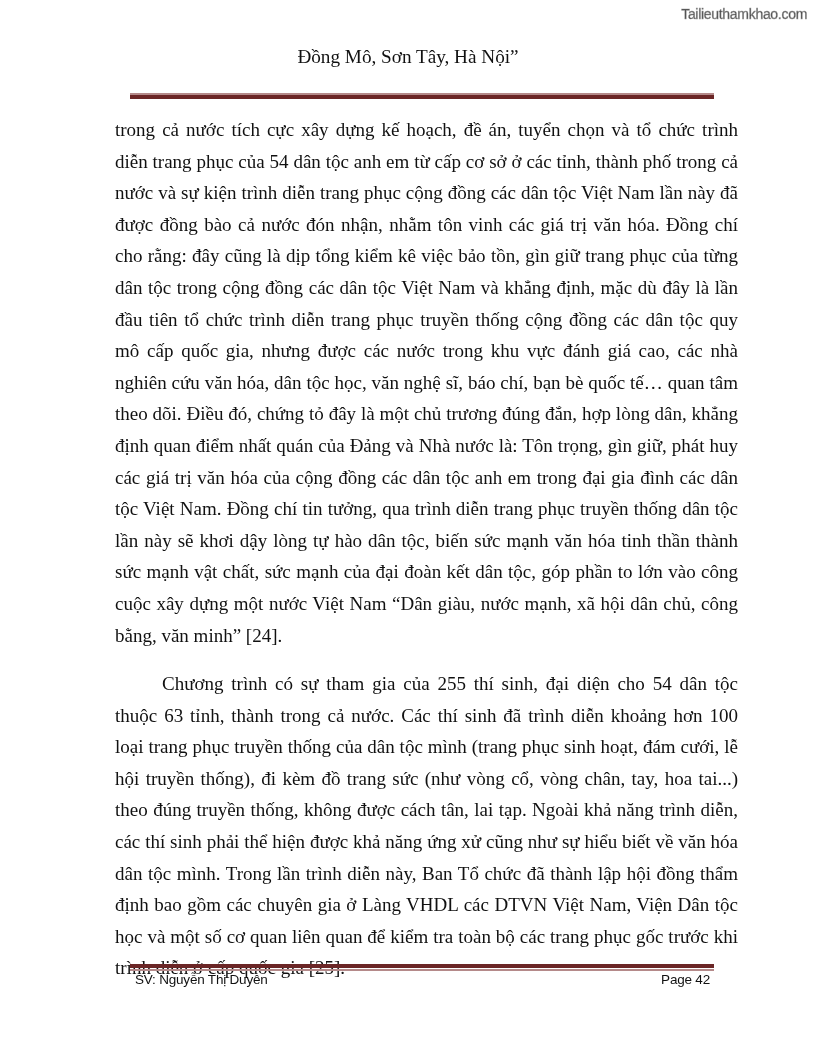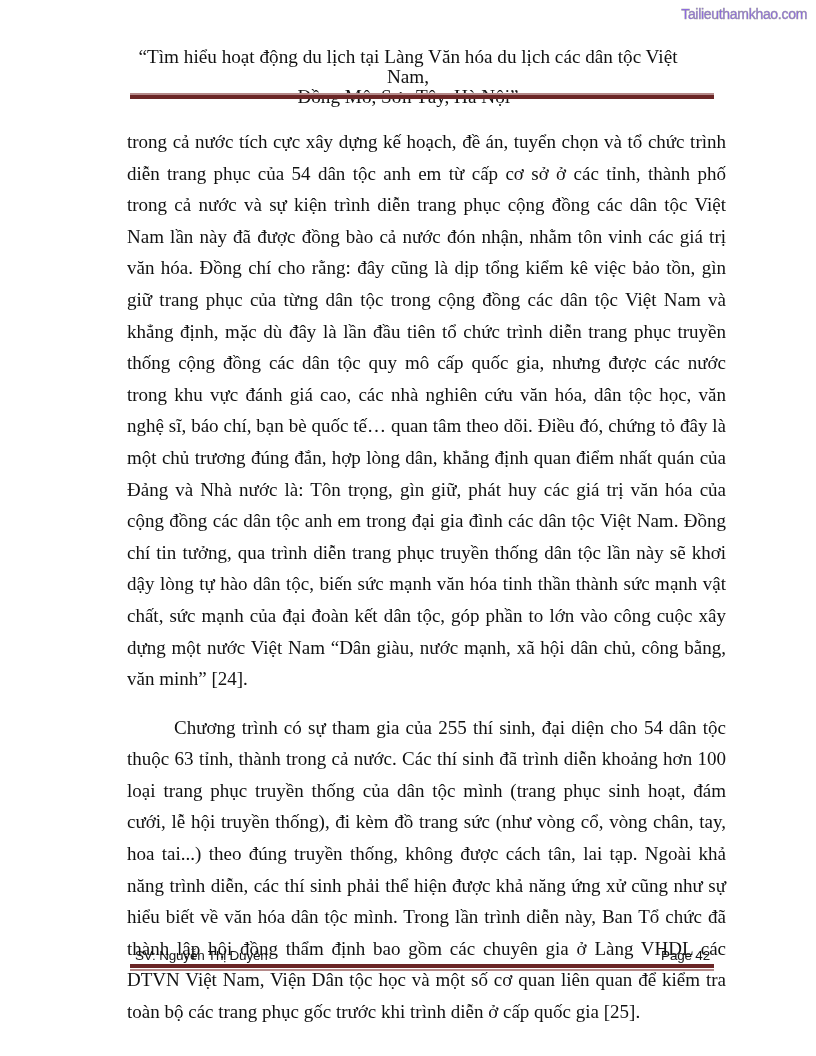--- a/index.html
+++ b/index.html
@@ -14,21 +14,21 @@
       overflow: hidden;
       font-family: "Liberation Serif", "DejaVu Serif", serif;
       color: #111111;
     }
     .watermark {
       position: absolute;
       top: 6px;
       right: 9px;
       font-family: "Liberation Sans", "DejaVu Sans", sans-serif;
       font-size: 14px;
-      color: #8b5cf6;
+      color: #404040;
       -webkit-text-stroke: 0.5px #9a9a9a;
       letter-spacing: -0.3px;
     }
     .header-title {
       position: absolute;
       top: 47px;
       left: 120px;
       width: 576px;
       text-align: center;
       font-size: 19.2px;
@@ -53,21 +53,21 @@
       position: absolute;
       top: 114px;
       left: 115px;
       width: 623px;
       font-size: 19px;
       line-height: 31.6px;
       text-align: justify;
       color: #111;
     }
     .body-text p {
-      margin: 12px;
+      margin: 0;
       text-align: justify;
     }
     .body-text p.indent {
       text-indent: 47px;
       margin-top: 17px;
     }
     .footer-rule {
       position: absolute;
       left: 130px;
       width: 584px;
@@ -77,38 +77,37 @@
       height: 4px;
       background: #6b2626;
     }
     .footer-rule .thin {
       height: 2px;
       background: #b58a8a;
       margin-top: 1px;
     }
     .footer {
       position: absolute;
-      top: 948px;
+      top: 972px;
       left: 135px;
       width: 575px;
       display: flex;
       justify-content: space-between;
       font-family: "Liberation Sans", "DejaVu Sans", sans-serif;
       font-size: 13.5px;
       color: #111;
       letter-spacing: -0.2px;
     }
   </style>
 </head>
 <body>
 
 <div class="watermark">Tailieuthamkhao.com</div>
 
 <div class="header-title">
-  <div>“Tìm hiểu hoạt động du lịch tại Làng Văn hóa du lịch các dân tộc Việt Nam,</div>
   <div>Đồng Mô, Sơn Tây, Hà Nội”</div>
 </div>
 
 <div class="header-rule">
   <div class="thin"></div>
   <div class="thick"></div>
 </div>
 
 <div class="body-text">
   <p>trong cả nước tích cực xây dựng kế hoạch, đề án, tuyển chọn và tổ chức trình diễn trang phục của 54 dân tộc anh em từ cấp cơ sở ở các tỉnh, thành phố trong cả nước và sự kiện trình diễn trang phục cộng đồng các dân tộc Việt Nam lần này đã được đồng bào cả nước đón nhận, nhằm tôn vinh các giá trị văn hóa. Đồng chí cho rằng: đây cũng là dịp tổng kiểm kê việc bảo tồn, gìn giữ trang phục của từng dân tộc trong cộng đồng các dân tộc Việt Nam và khẳng định, mặc dù đây là lần đầu tiên tổ chức trình diễn trang phục truyền thống cộng đồng các dân tộc quy mô cấp quốc gia, nhưng được các nước trong khu vực đánh giá cao, các nhà nghiên cứu văn hóa, dân tộc học, văn nghệ sĩ, báo chí, bạn bè quốc tế… quan tâm theo dõi. Điều đó, chứng tỏ đây là một chủ trương đúng đắn, hợp lòng dân, khẳng định quan điểm nhất quán của Đảng và Nhà nước là: Tôn trọng, gìn giữ, phát huy các giá trị văn hóa của cộng đồng các dân tộc anh em trong đại gia đình các dân tộc Việt Nam. Đồng chí tin tưởng, qua trình diễn trang phục truyền thống dân tộc lần này sẽ khơi dậy lòng tự hào dân tộc, biến sức mạnh văn hóa tinh thần thành sức mạnh vật chất, sức mạnh của đại đoàn kết dân tộc, góp phần to lớn vào công cuộc xây dựng một nước Việt Nam “Dân giàu, nước mạnh, xã hội dân chủ, công bằng, văn minh” [24].</p>

